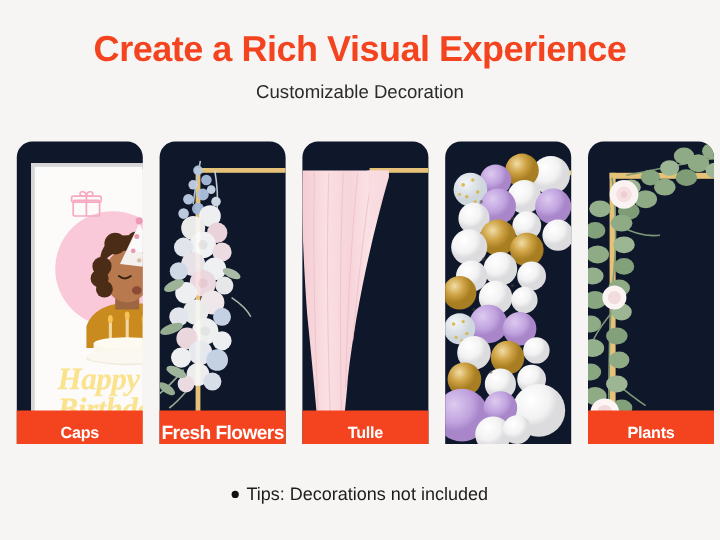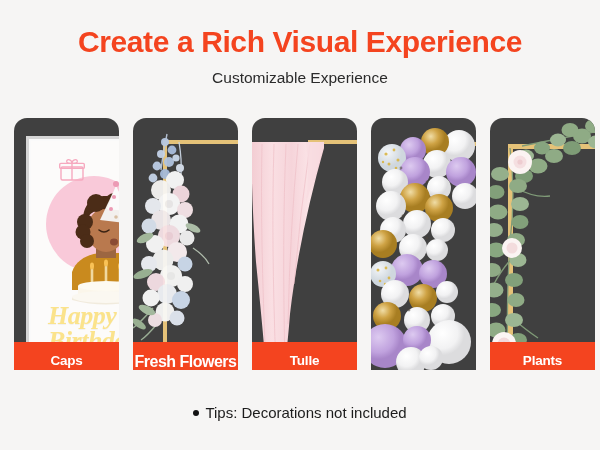--- a/index.html
+++ b/index.html
@@ -43,21 +43,21 @@
     width: 572px;
     height: 268px;
     display: flex;
     gap: 14px;
   }
 
   .panel {
     position: relative;
     width: 105px;
     height: 252px;
-    background: #404040;
+    background: #0f172a;
     border-radius: 13px 13px 0 0;
     overflow: hidden;
     flex: 0 0 105px;
   }
   .panel-art {
     position: absolute;
     inset: 0;
     overflow: hidden;
   }
 
@@ -164,21 +164,21 @@
   .p5-rod-h { left: 18px; top: 26px; width: 96px; height: 5px; }
   .p5-rod-v { left: 18px; top: 26px; width: 5px; height: 222px; }
 
   svg { display: block; overflow: visible; }
 </style>
 </head>
 <body>
 
 <div class="header">
   <div class="page-title">Create a Rich Visual Experience</div>
-  <div class="page-subtitle">Customizable Experience</div>
+  <div class="page-subtitle">Customizable Decoration</div>
 </div>
 
 <div class="gallery">
 
   <div class="panel">
     <div class="panel-art">
       <div class="backdrop-frame"></div>
       <div class="backdrop-sheet"></div>
       <div class="pink-circle"></div>
 

